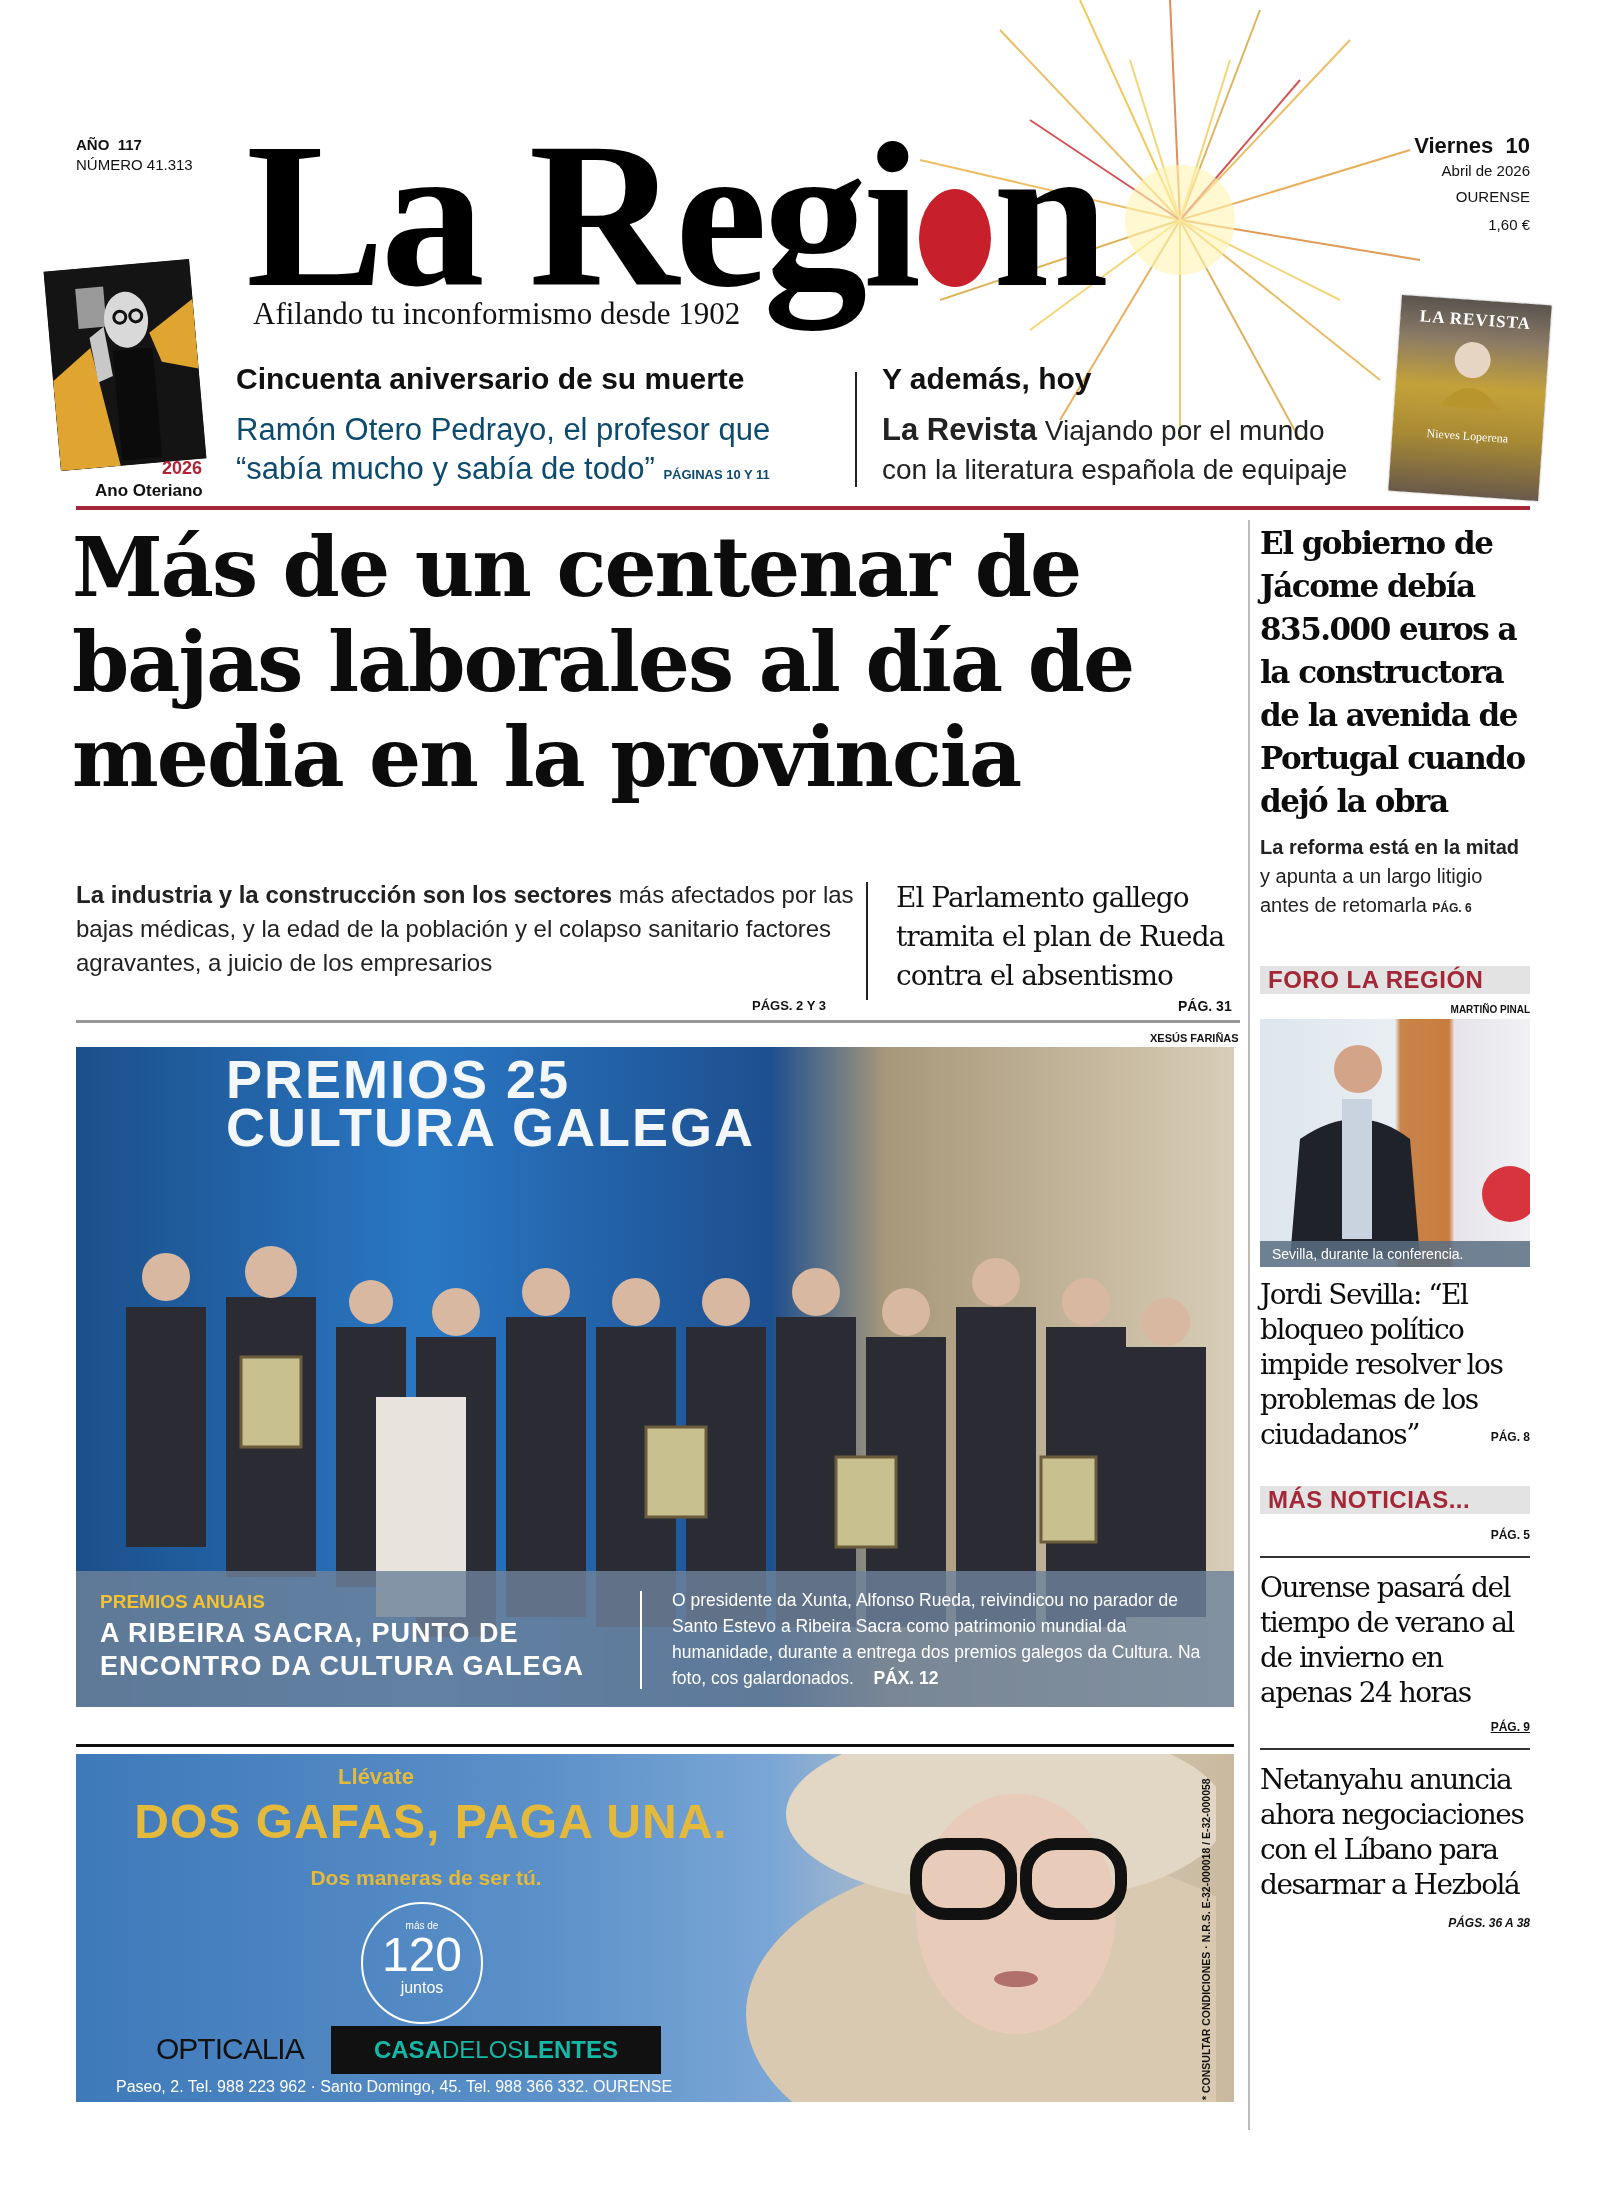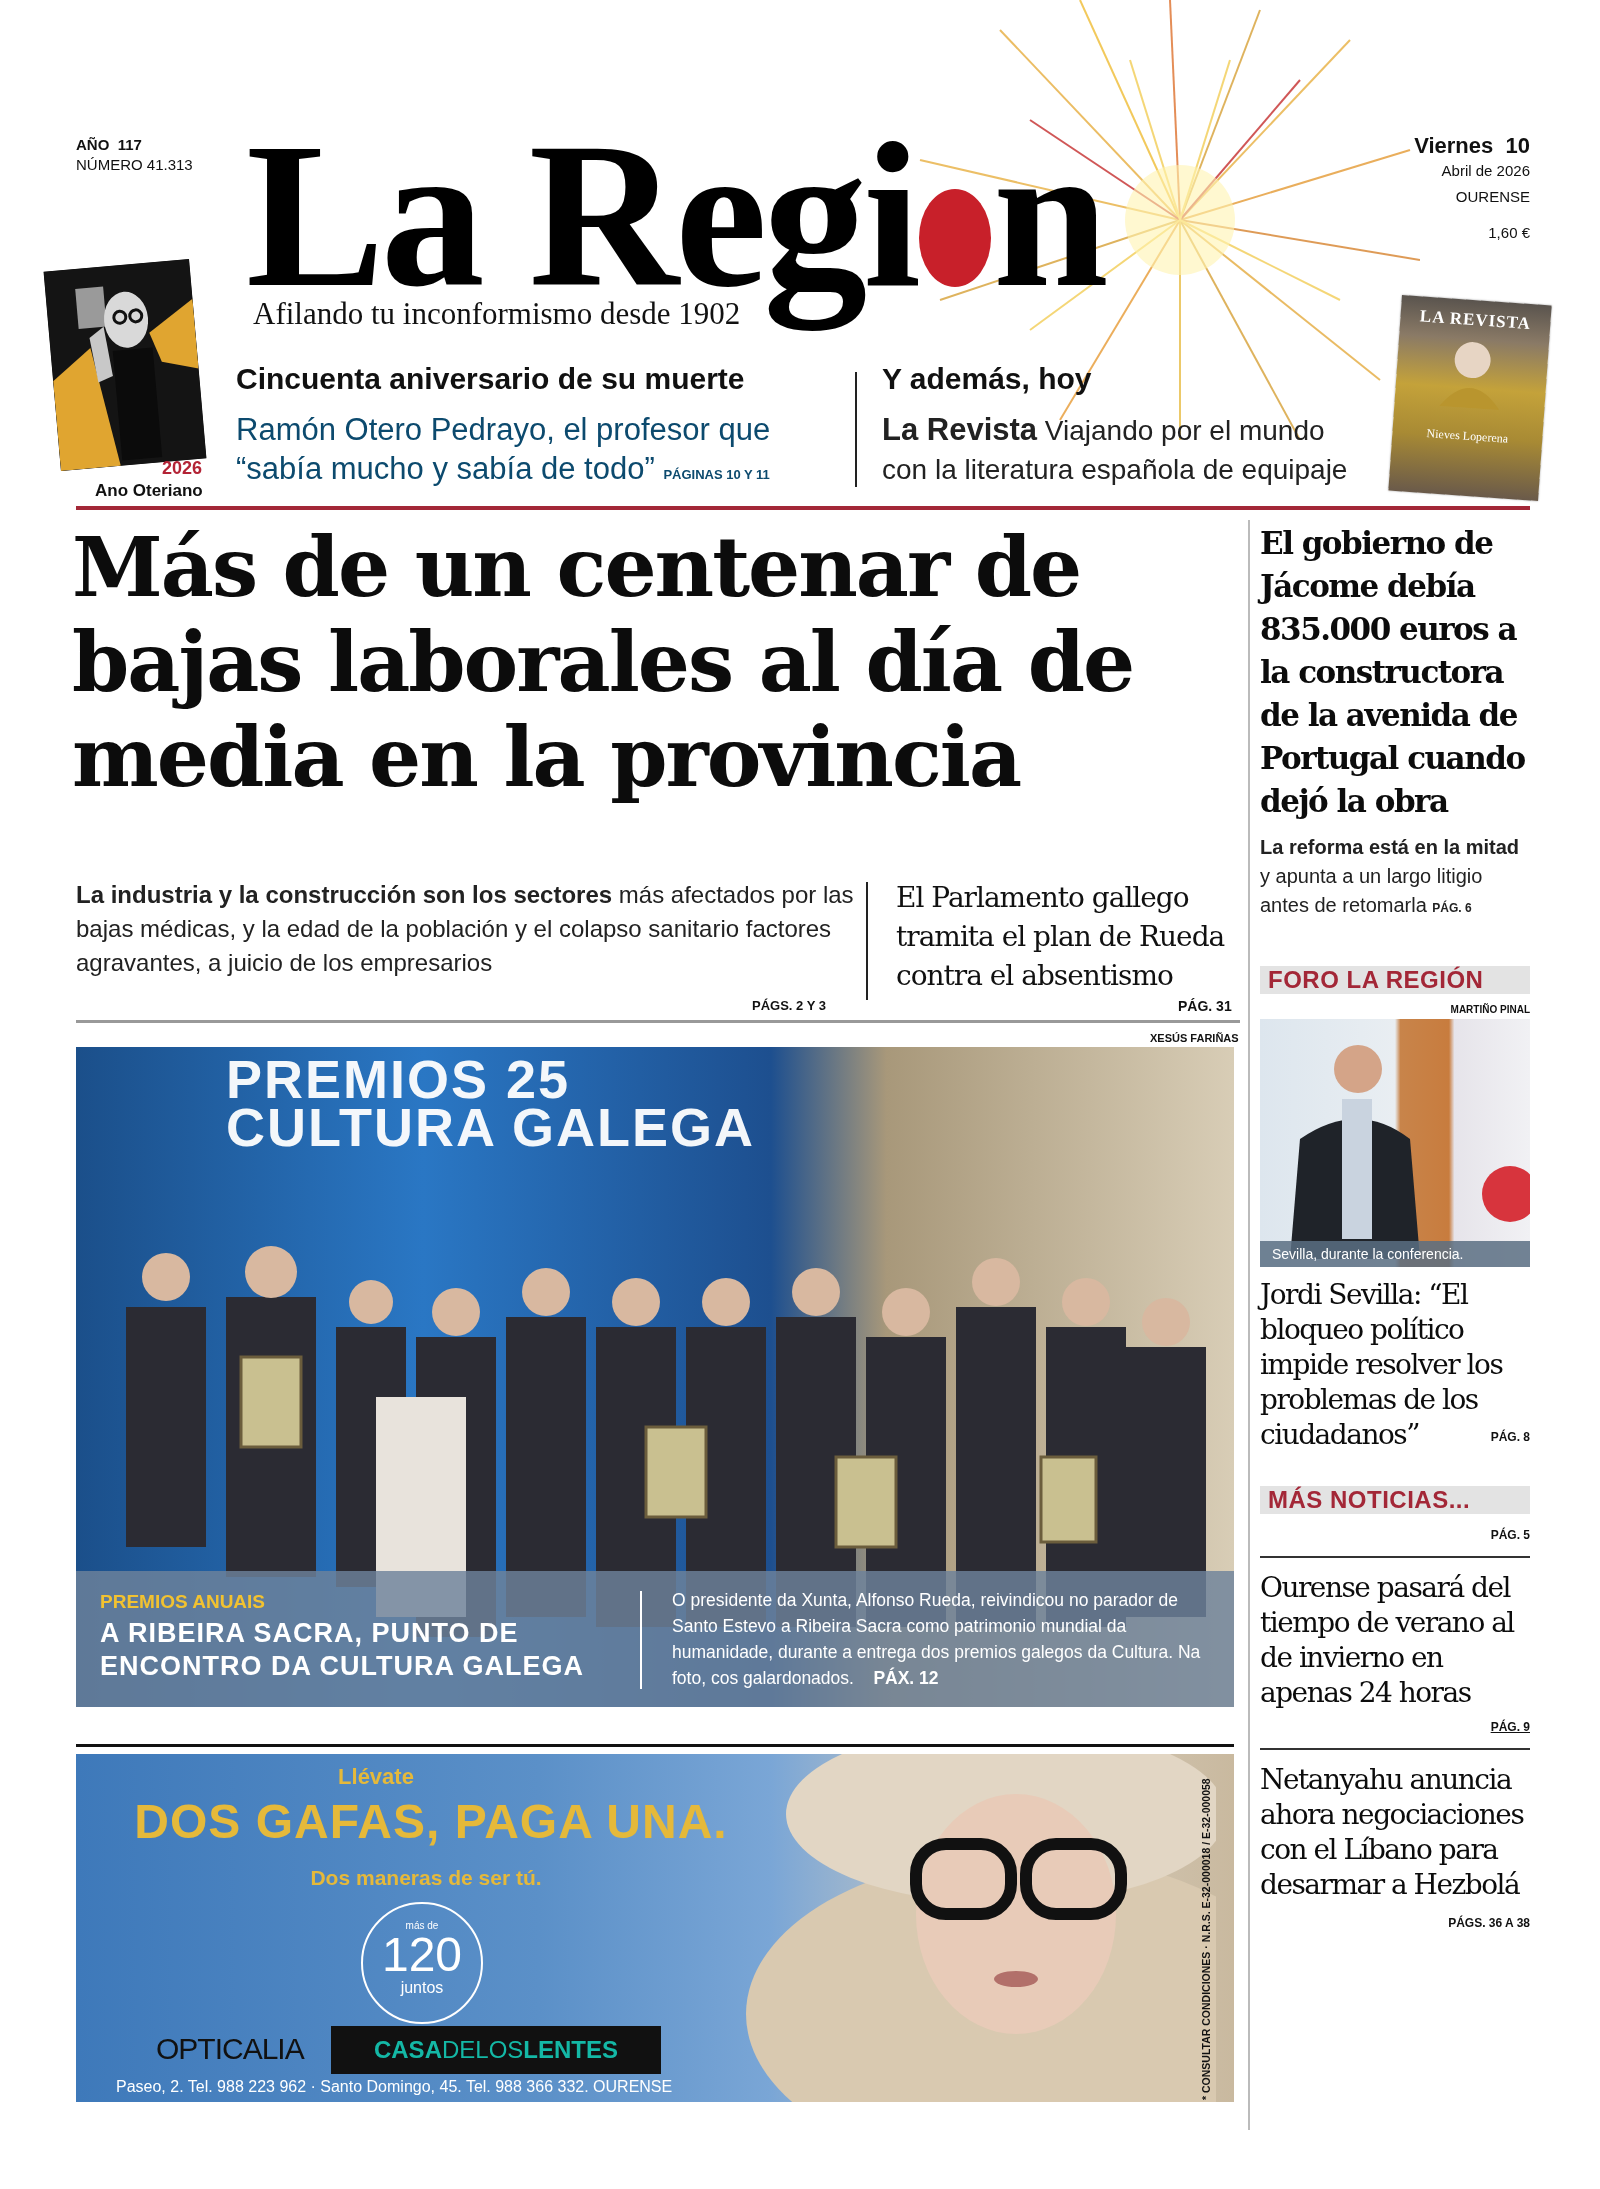--- a/index.html
+++ b/index.html
@@ -123,21 +123,21 @@
 
 <div class="abs logo">
   <span>La Regi</span><span class="dot"></span><span>n</span>
 </div>
 <div class="abs tagline">Afilando tu inconformismo desde 1902</div>
 
 <div class="abs meta-right">
   <div class="day"><span>Viernes</span>&nbsp;&nbsp;<span>10</span></div>
   <div>Abril de 2026</div>
   <div style="margin-top:4px;">OURENSE</div>
-  <div style="margin-top:14px;">1,60 €</div>
+  <div style="margin-top:6px;">1,60 €</div>
 </div>
 
 <div class="abs otero-img">
   <svg width="146" height="200" viewBox="0 0 146 200">
     <rect width="146" height="200" fill="#141414"></rect>
     <polygon points="0,110 40,80 60,200 0,200" fill="#e0a530"></polygon>
     <polygon points="100,70 146,40 146,110 110,100" fill="#e0a530"></polygon>
     <rect x="30" y="20" width="28" height="40" fill="#9a9a9a"></rect>
     <ellipse cx="78" cy="55" rx="22" ry="28" fill="#d9d9d9"></ellipse>
     <circle cx="72" cy="52" r="6" fill="none" stroke="#111" stroke-width="3"></circle>
@@ -297,15 +297,15 @@
     <div class="pg" style="text-align:right;margin-top:10px;">PÁG. 5</div>
   </div>
   <div class="rc-rule" style="margin:14px 0 12px;"></div>
   <div>
     <div class="rc-headn">Ourense pasará del tiempo de verano al de invierno en apenas 24 horas</div>
     <div class="pg" style="text-align:right;margin-top:10px;text-decoration:underline;">PÁG. 9</div>
   </div>
   <div class="rc-rule" style="margin:14px 0 12px;"></div>
   <div>
     <div class="rc-headn">Netanyahu anuncia ahora negociaciones con el Líbano para desarmar a Hezbolá</div>
-    <div class="pg" style="text-align:right;margin-top:14px;">PÁGS. 36 A 38</div>
+    <div class="pg" style="text-align:right;margin-top:14px;font-style:italic;">PÁGS. 36 A 38</div>
   </div>
 </div>
 
 </body></html>

